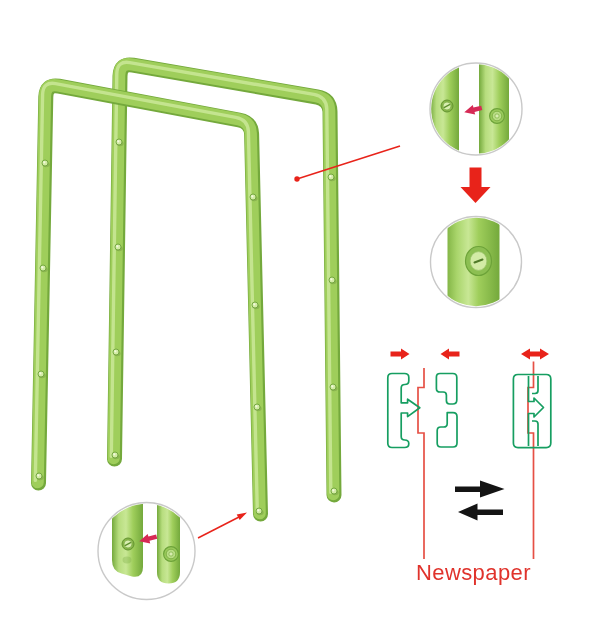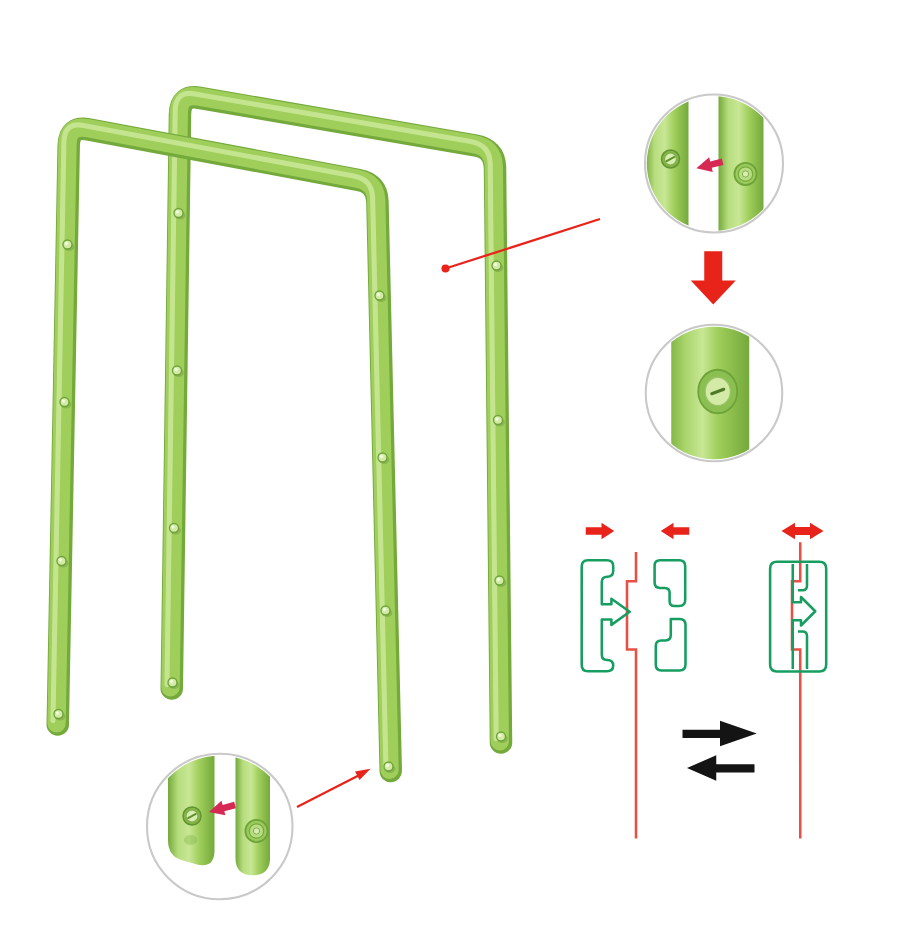--- a/index.html
+++ b/index.html
@@ -198,13 +198,14 @@
         <use href="#clipArrow"></use>
       </g>
     </g>
     <g>
       <line class="red-line" stroke-width="1.5" x1="198" y1="538" x2="240" y2="516.5"></line>
       <polygon class="red-fill" points="247,512.5 239.7,520 236.7,514.4"></polygon>
     </g>
   </g>
 </svg>
 
+<div class="newspaper-label">Newspaper</div>
 </div>
 
 </body></html>

